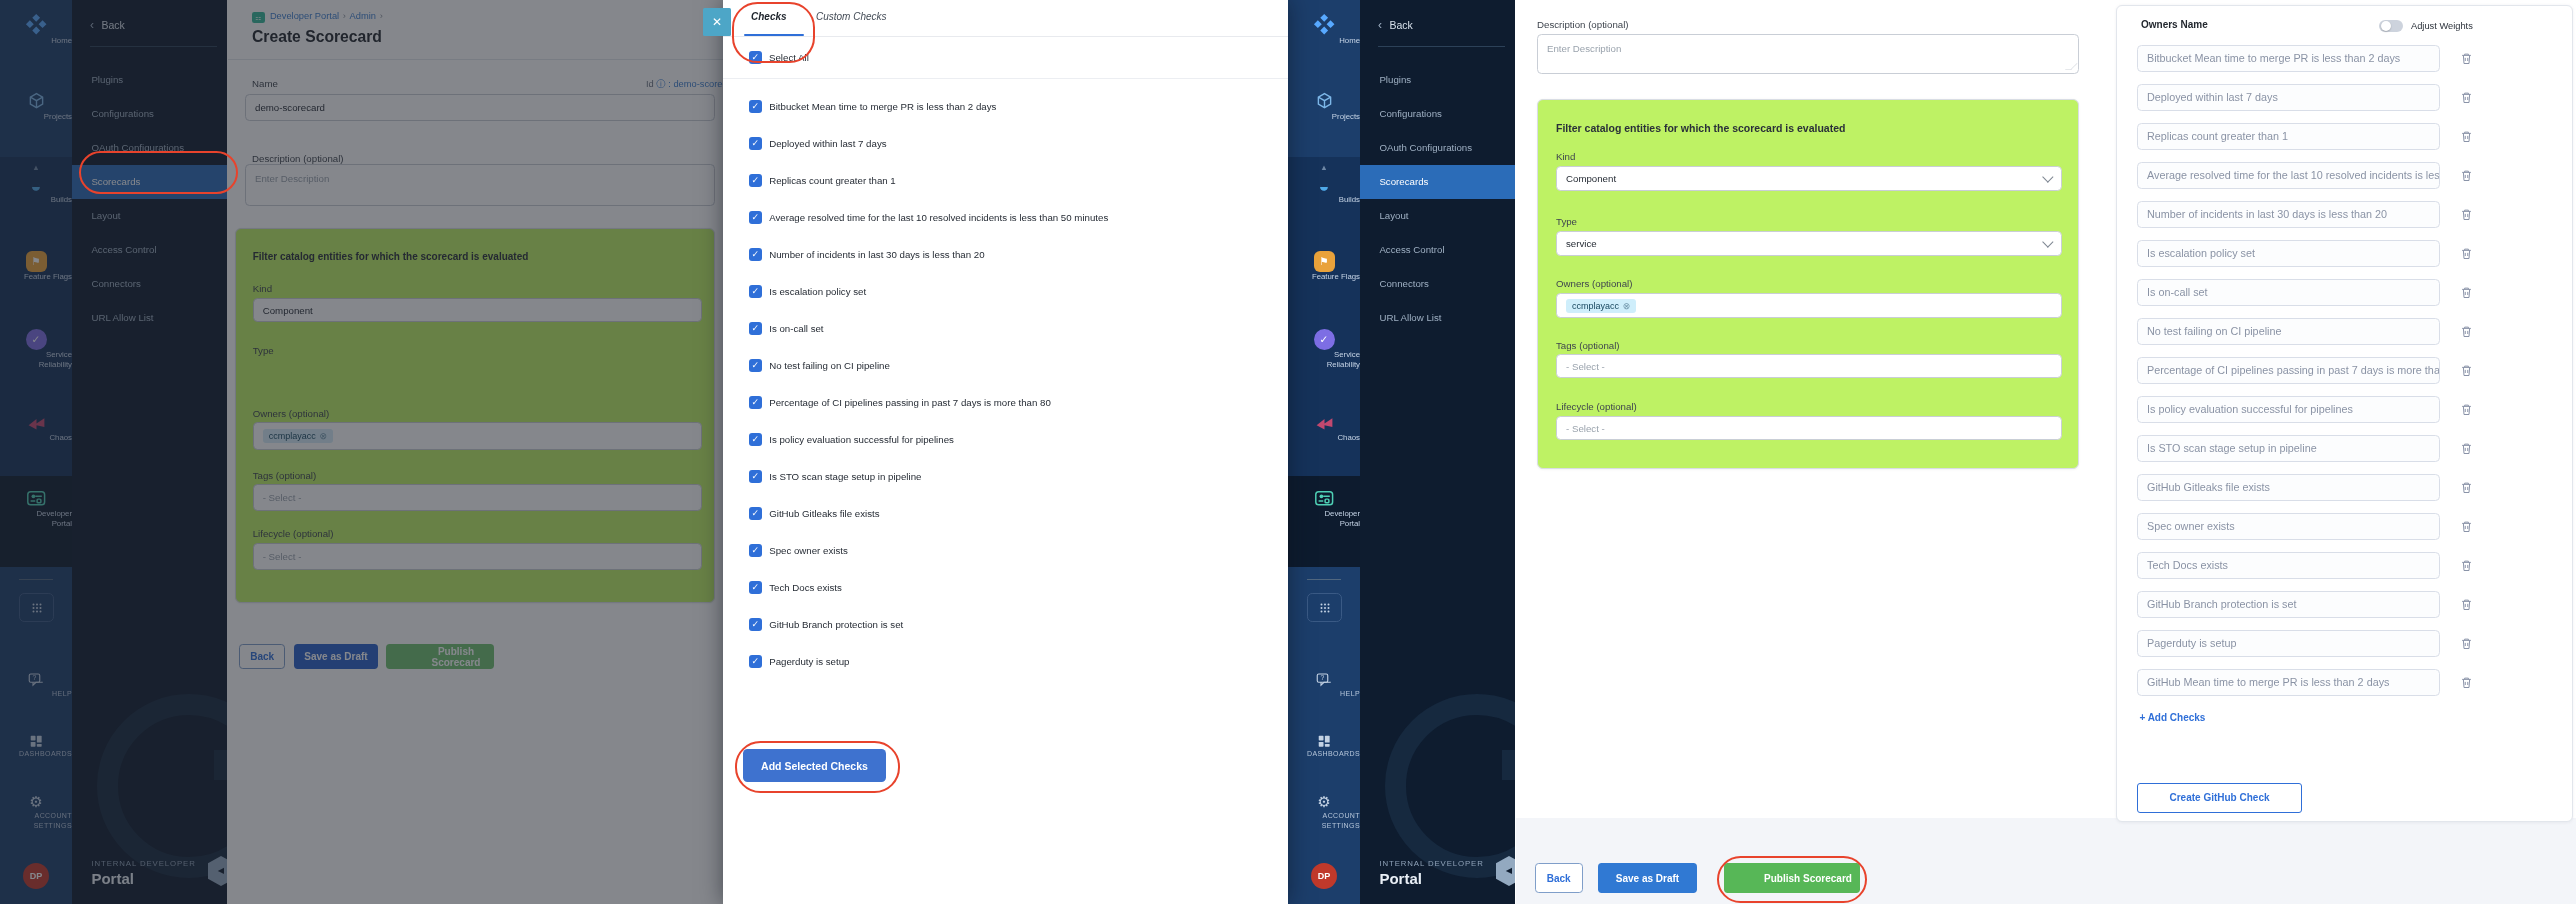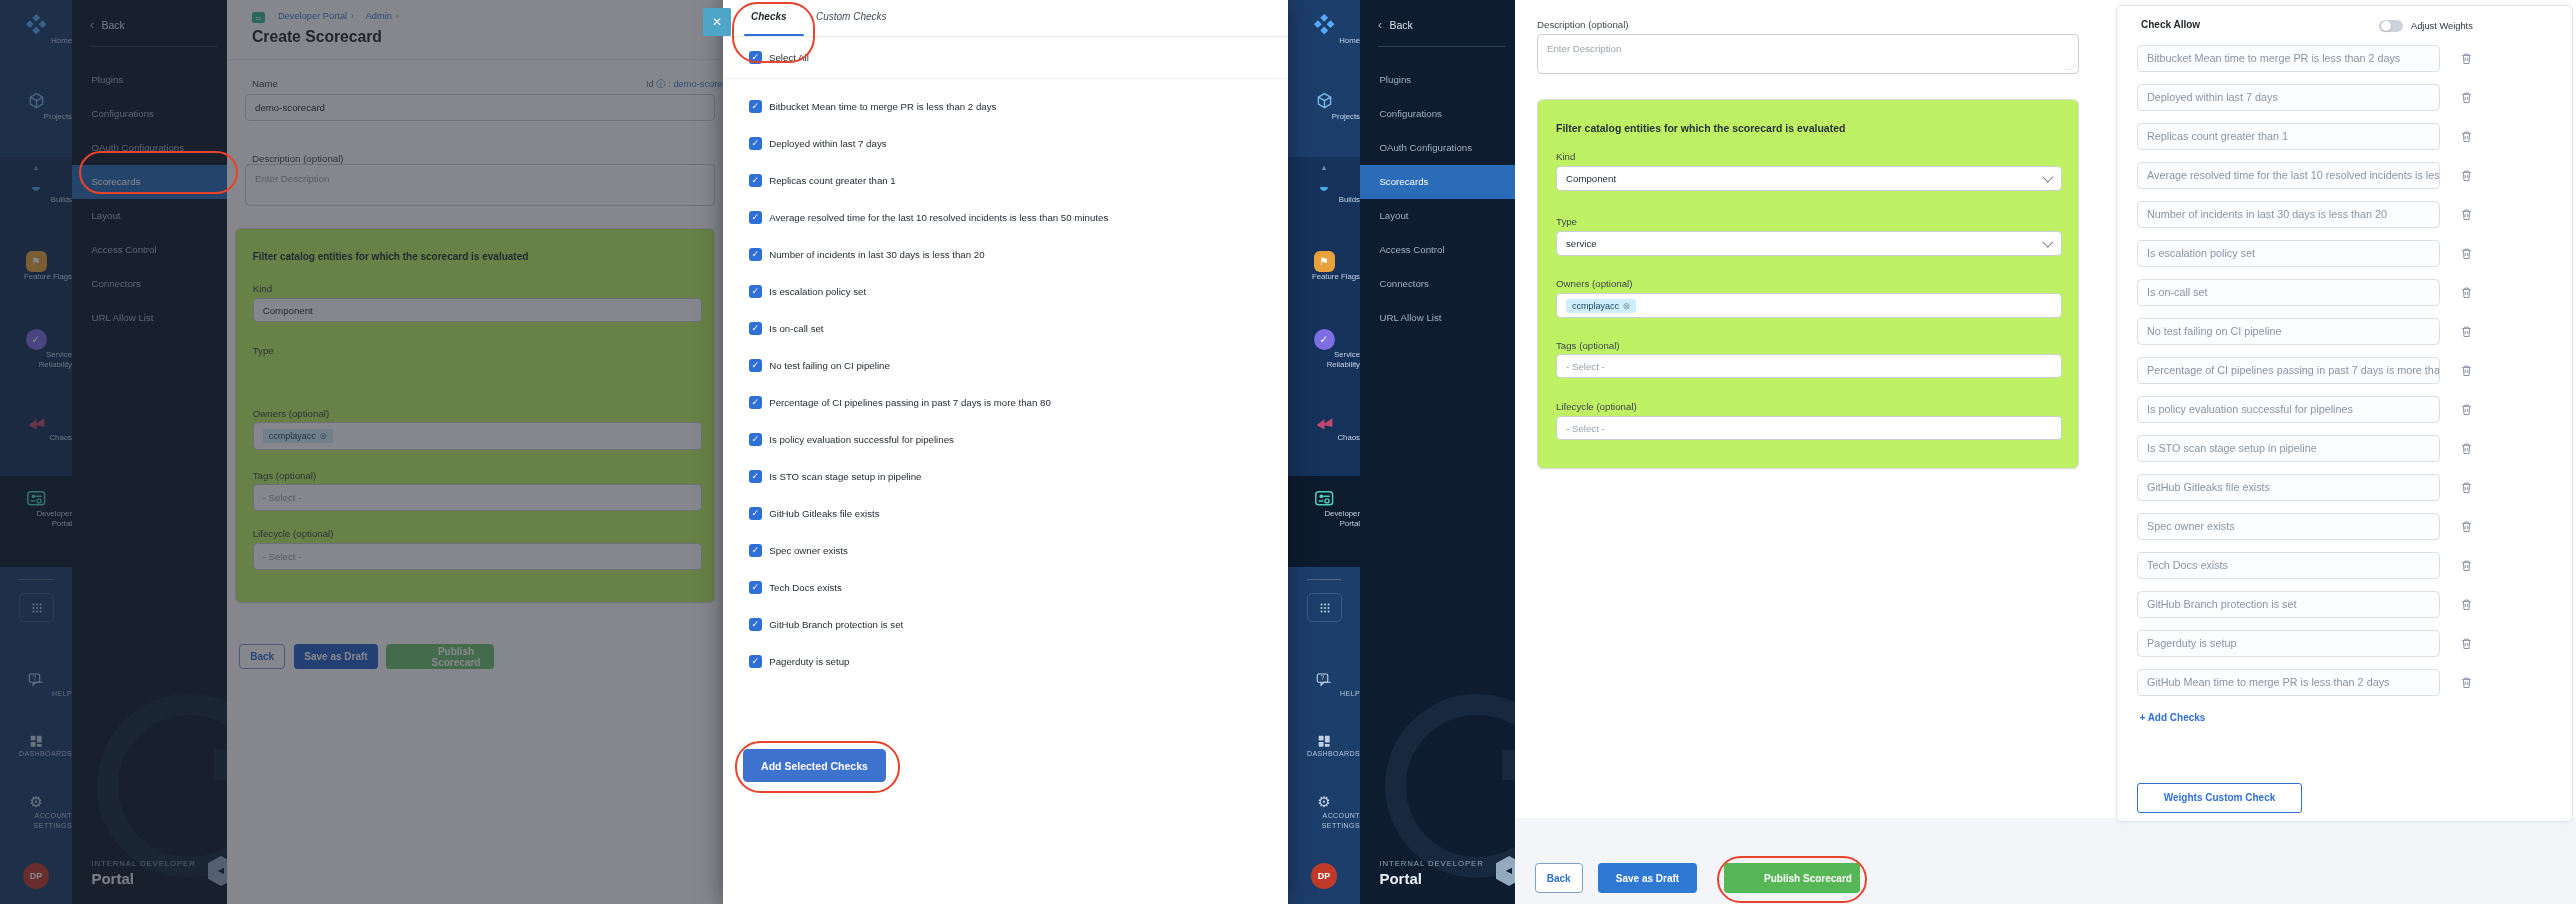--- a/index.html
+++ b/index.html
@@ -31,21 +31,21 @@
   .nav-ring-bar{position:absolute;left:142px;top:750px;width:45px;height:30px;background:#16293f;}
   .brand{position:absolute;left:19.4px;top:859px;}
   .brand .l1{font-size:7.8px;letter-spacing:0.9px;color:#8fa2b8;}
   .brand .l2{font-size:15px;font-weight:bold;color:#e9eff6;margin-top:1.5px;}
   .hexa{position:absolute;right:-7.5px;top:856px;width:27px;height:30px;background:#93a9c0;clip-path:polygon(50% 0,100% 25%,100% 75%,50% 100%,0 75%,0 25%);color:#0e1c2f;text-align:center;line-height:30px;font-size:8.2px;}
   
   .page-left{position:absolute;left:0;top:0;width:723px;height:904px;background:#fff;overflow:hidden;}
   .content-l{position:absolute;left:228px;top:0;width:495px;height:904px;background:#fff;}
   .dim{position:absolute;inset:0;background:rgba(33,37,45,.55);z-index:40;}
   .crumb{position:absolute;left:24px;top:10.5px;font-size:9.3px;color:#8a919b;}
-  .crumb .app{color:#3c7fd0;margin-left:8px;}
+  .crumb .app{color:#3c7fd0;}
   .crumb .sep{color:#8a919b;margin:0 3.7px;}
   .dp-glyph{display:inline-block;width:12.7px;height:11.2px;border-radius:2.2px;background:#34b89a;color:#eafff9;font-size:6.7px;text-align:center;line-height:11.2px;vertical-align:-1.5px;margin-right:5.2px;}
   .pg-title{position:absolute;left:24px;top:28px;font-size:15.7px;font-weight:bold;color:#22272d;}
   .hr{position:absolute;left:0;right:0;top:59px;border-top:0.7px solid #e3e6ea;}
   .flabel{font-size:9.7px;color:#3f454e;}
   .finput{box-sizing:border-box;border:0.7px solid #c9ced6;border-radius:4.5px;background:#fff;font-size:9.7px;color:#262c35;padding:0 9px;display:flex;align-items:center;}
   .finput .ph, .ph{color:#9aa3ad;}
   .fcard{box-sizing:border-box;border:0.7px solid #d9dde4;border-radius:6px;background:#bef264;box-shadow:0 0.7px 2.2px rgba(30,40,60,.05);}
   .chip{display:inline-block;background:#d4ecf9;color:#17475f;border-radius:3px;font-size:9px;padding:2.2px 6px;}
   .chip .x{color:#6d93a8;margin-left:3.7px;}
@@ -525,21 +525,21 @@
         <div class="abs flabel" style="left:18px;top:301px;">Lifecycle (optional)</div>
         <div class="abs finput" style="left:18px;top:316px;width:506px;height:24px;">
             <span class="ph">- Select -</span>
           </div>
       </div>
       <div class="abs btn btn-outline" style="left:18.7px;top:863px;width:48px;height:30px;">Back</div>
       <div class="abs btn btn-blue" style="left:82px;top:863px;width:99px;height:30px;">Save as Draft</div>
       <div class="abs btn btn-green" style="left:208px;top:863px;width:136px;height:30px;">Publish Scorecard</div>
 
       <div class="cn-card">
-        <div class="cn-head">Check Allow</div>
+        <div class="cn-head">Owners Name</div>
         <div class="toggle">
             <div class="knob"></div>
           </div>
         <div class="aw-label">Adjust Weights</div>
         <div class="cn-rows">
 
             <div class="cn-row">
               <div class="cn-input">Bitbucket Mean time to merge PR is less than 2 days</div>
               <span class="cn-trash">
                 <svg width="15" height="15" viewBox="0 0 24 24" fill="none" stroke="#8a93a8" stroke-width="1.6">
@@ -686,21 +686,21 @@
             <div class="cn-row">
               <div class="cn-input">GitHub Mean time to merge PR is less than 2 days</div>
               <span class="cn-trash">
                 <svg width="15" height="15" viewBox="0 0 24 24" fill="none" stroke="#8a93a8" stroke-width="1.6">
                   <path d="M5 7h14M9 7V5h6v2M7 7l1 13h8l1-13M10 11v5M14 11v5"></path>
                 </svg>
               </span>
             </div>
           </div>
         <div class="addchecks">+ Add Checks</div>
-        <div class="create-custom">Weights Custom Check</div>
+        <div class="create-custom">Create GitHub Check</div>
       </div>
     </div>
   </div>
 
   <div class="oval" style="left:79px;top:151px;width:155px;height:39px;"></div>
   <div class="oval" style="left:732px;top:1.5px;width:79px;height:57px;"></div>
   <div class="oval" style="left:735px;top:741px;width:161px;height:48px;"></div>
   <div class="oval" style="left:1717px;top:856px;width:146px;height:43px;"></div>
 
 </div>

